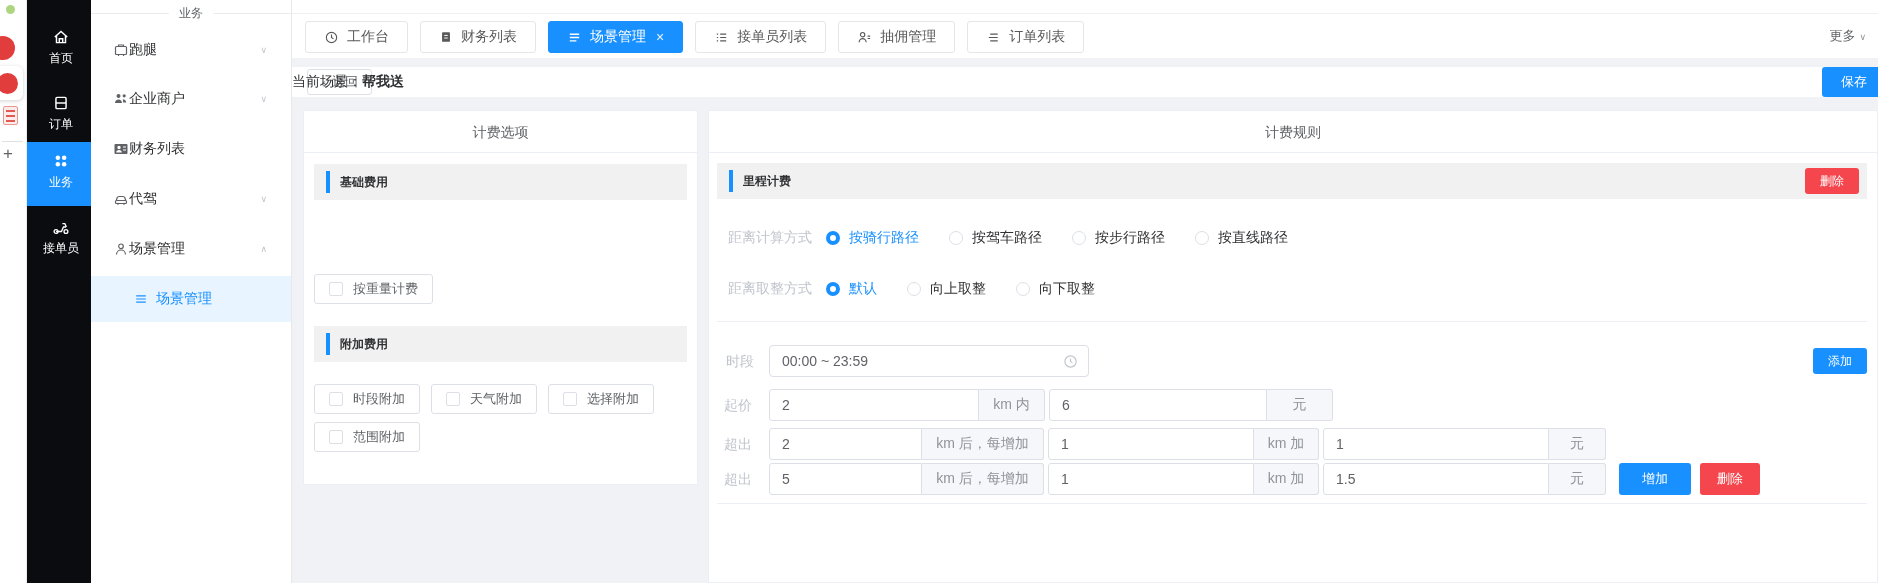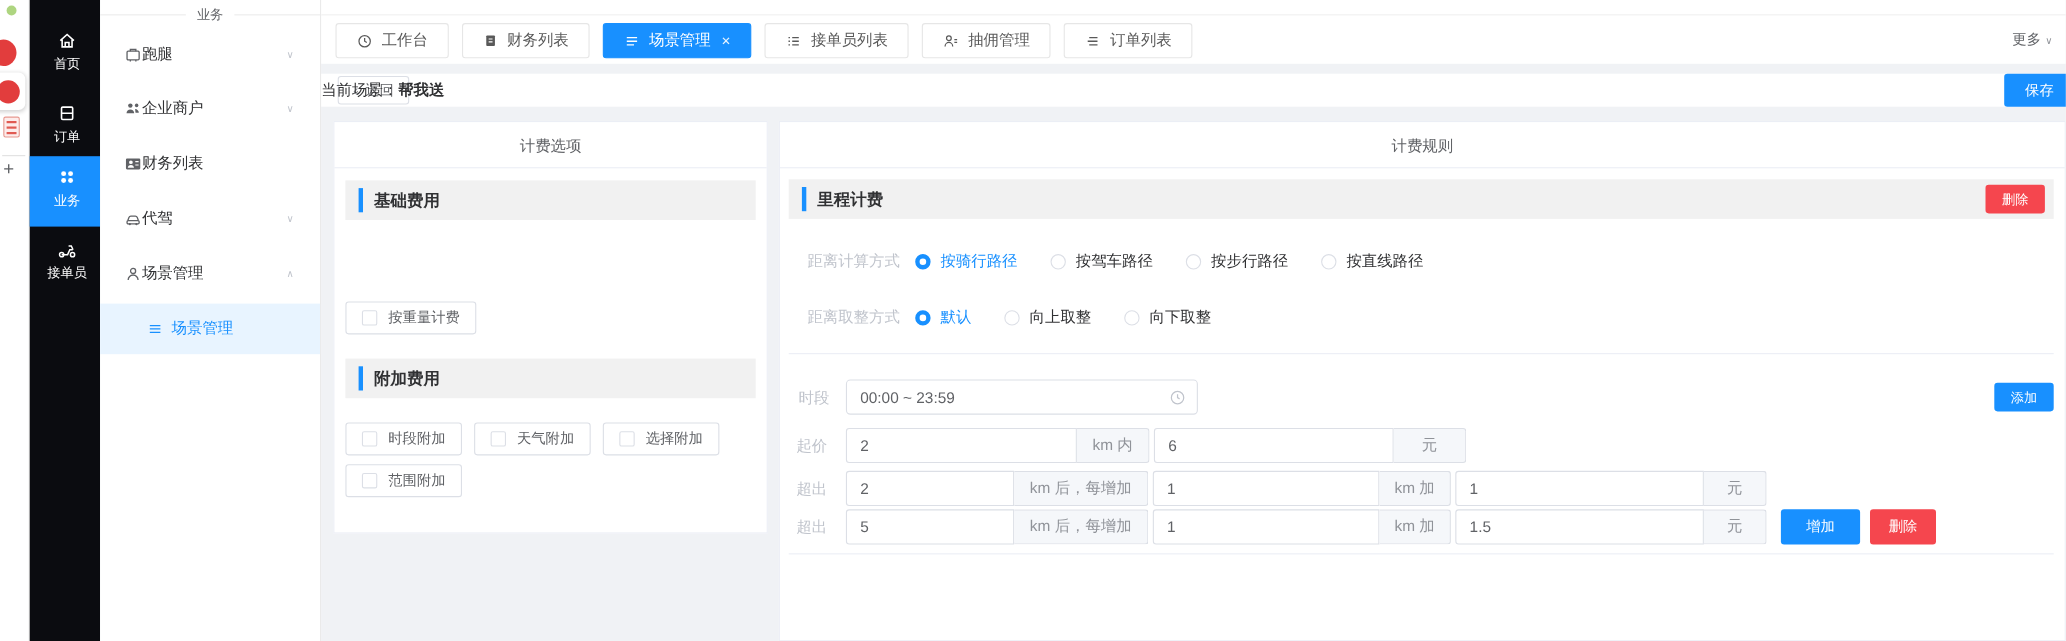--- a/index.html
+++ b/index.html
@@ -53,39 +53,39 @@
   .back-btn{position:absolute;left:15px;top:2px;height:26px;display:flex;align-items:center;gap:6px;padding:0 13px;border:1px solid #dcdfe6;border-radius:3px;background:#fff;font-size:13px;color:#606266;cursor:pointer}
   .back-btn .chev{font-size:15px;color:#909399;line-height:1}
   .scene-title{position:absolute;left:0;right:0;top:6px;text-align:left;font-size:14px;color:#303133}
   .scene-title b{font-weight:bold}
   .save-btn{position:absolute;right:-8px;top:0;width:64px;height:30px;background:#1890ff;border:none;border-radius:3px;color:#fff;font-size:13px;cursor:pointer}
 
   .panel{position:absolute;background:#fff;border:1px solid #ebeef5}
   .panel-h{height:42px;line-height:42px;text-align:center;font-size:14px;color:#606266;border-bottom:1px solid #ebeef5}
   .band{position:absolute;left:10px;right:10px;height:36px;background:#f1f1f1;display:flex;align-items:center;padding-left:12px}
   .band::before{content:"";width:4px;height:22px;background:#1890ff;margin-right:10px}
-  .band .band-title{font-size:15px;font-weight:bold;color:#303133}
+  .band .band-title{font-size:12px;font-weight:bold;color:#303133}
 
   
   #options{left:11px;top:110px;width:395px;height:375px}
   .orow{position:absolute;left:10px;display:flex;gap:11px}
   .obox{display:flex;align-items:center;gap:10px;height:30px;padding:0 14px;border:1px solid #dcdfe6;border-radius:3px;background:#fff;font-size:13px;cursor:pointer;white-space:nowrap}
   .obox.dis{color:#c0c4cc}
   .obox.dark{color:#606266}
   .rd{width:14px;height:14px;border-radius:50%;border:1px solid #dcdfe6;background:#fff;flex:none;position:relative}
   .rd.on{border:4px solid #1890ff}
   .rd.dison{background:#f0f2f5;border:1px solid #dcdfe6}
   .rd.dison::after{content:"";position:absolute;left:3px;top:3px;width:6px;height:6px;border-radius:50%;background:#c0c4cc}
   .cb{width:14px;height:14px;border:1px solid #dcdfe6;border-radius:2px;background:#fff;flex:none}
 
   
   #rules{left:416px;top:110px;width:1170px;height:473px}
   #rules .band{left:8px}
   .del-band-btn{position:absolute;right:8px;top:5px;width:54px;height:26px;background:#f5464e;color:#fff;border:none;border-radius:3px;font-size:12px;cursor:pointer}
-  .radio-row{position:absolute;left:25px;display:flex;}
+  .radio-row{position:absolute;left:19px;display:flex;}
   .radio-row .rlabel{font-size:14px;color:#c0c4cc;margin-right:14px}
   .ropt{display:flex;align-items:center;gap:9px;margin-right:30px;cursor:pointer}
   .ropt span{font-size:14px;color:#303133}
   .ropt.sel span{color:#1890ff}
   .divider{position:absolute;left:8px;right:10px;height:1px;background:#ebeef5}
   .time-label{position:absolute;left:17px;top:242px;font-size:14px;color:#c0c4cc}
   .time-box{position:absolute;left:60px;top:234px;width:320px;height:32px;border:1px solid #dcdfe6;border-radius:4px;background:#fff;display:flex;align-items:center}
   .time-box input{border:none;outline:none;flex:1;font-size:14px;color:#606266;padding-left:12px;font-family:"Liberation Sans",sans-serif;background:transparent}
   .time-box svg{margin-right:10px;color:#c0c4cc}
   .add-time-btn{position:absolute;left:1104px;top:237px;width:54px;height:26px;background:#1890ff;color:#fff;border:none;border-radius:3px;font-size:12px;cursor:pointer}

